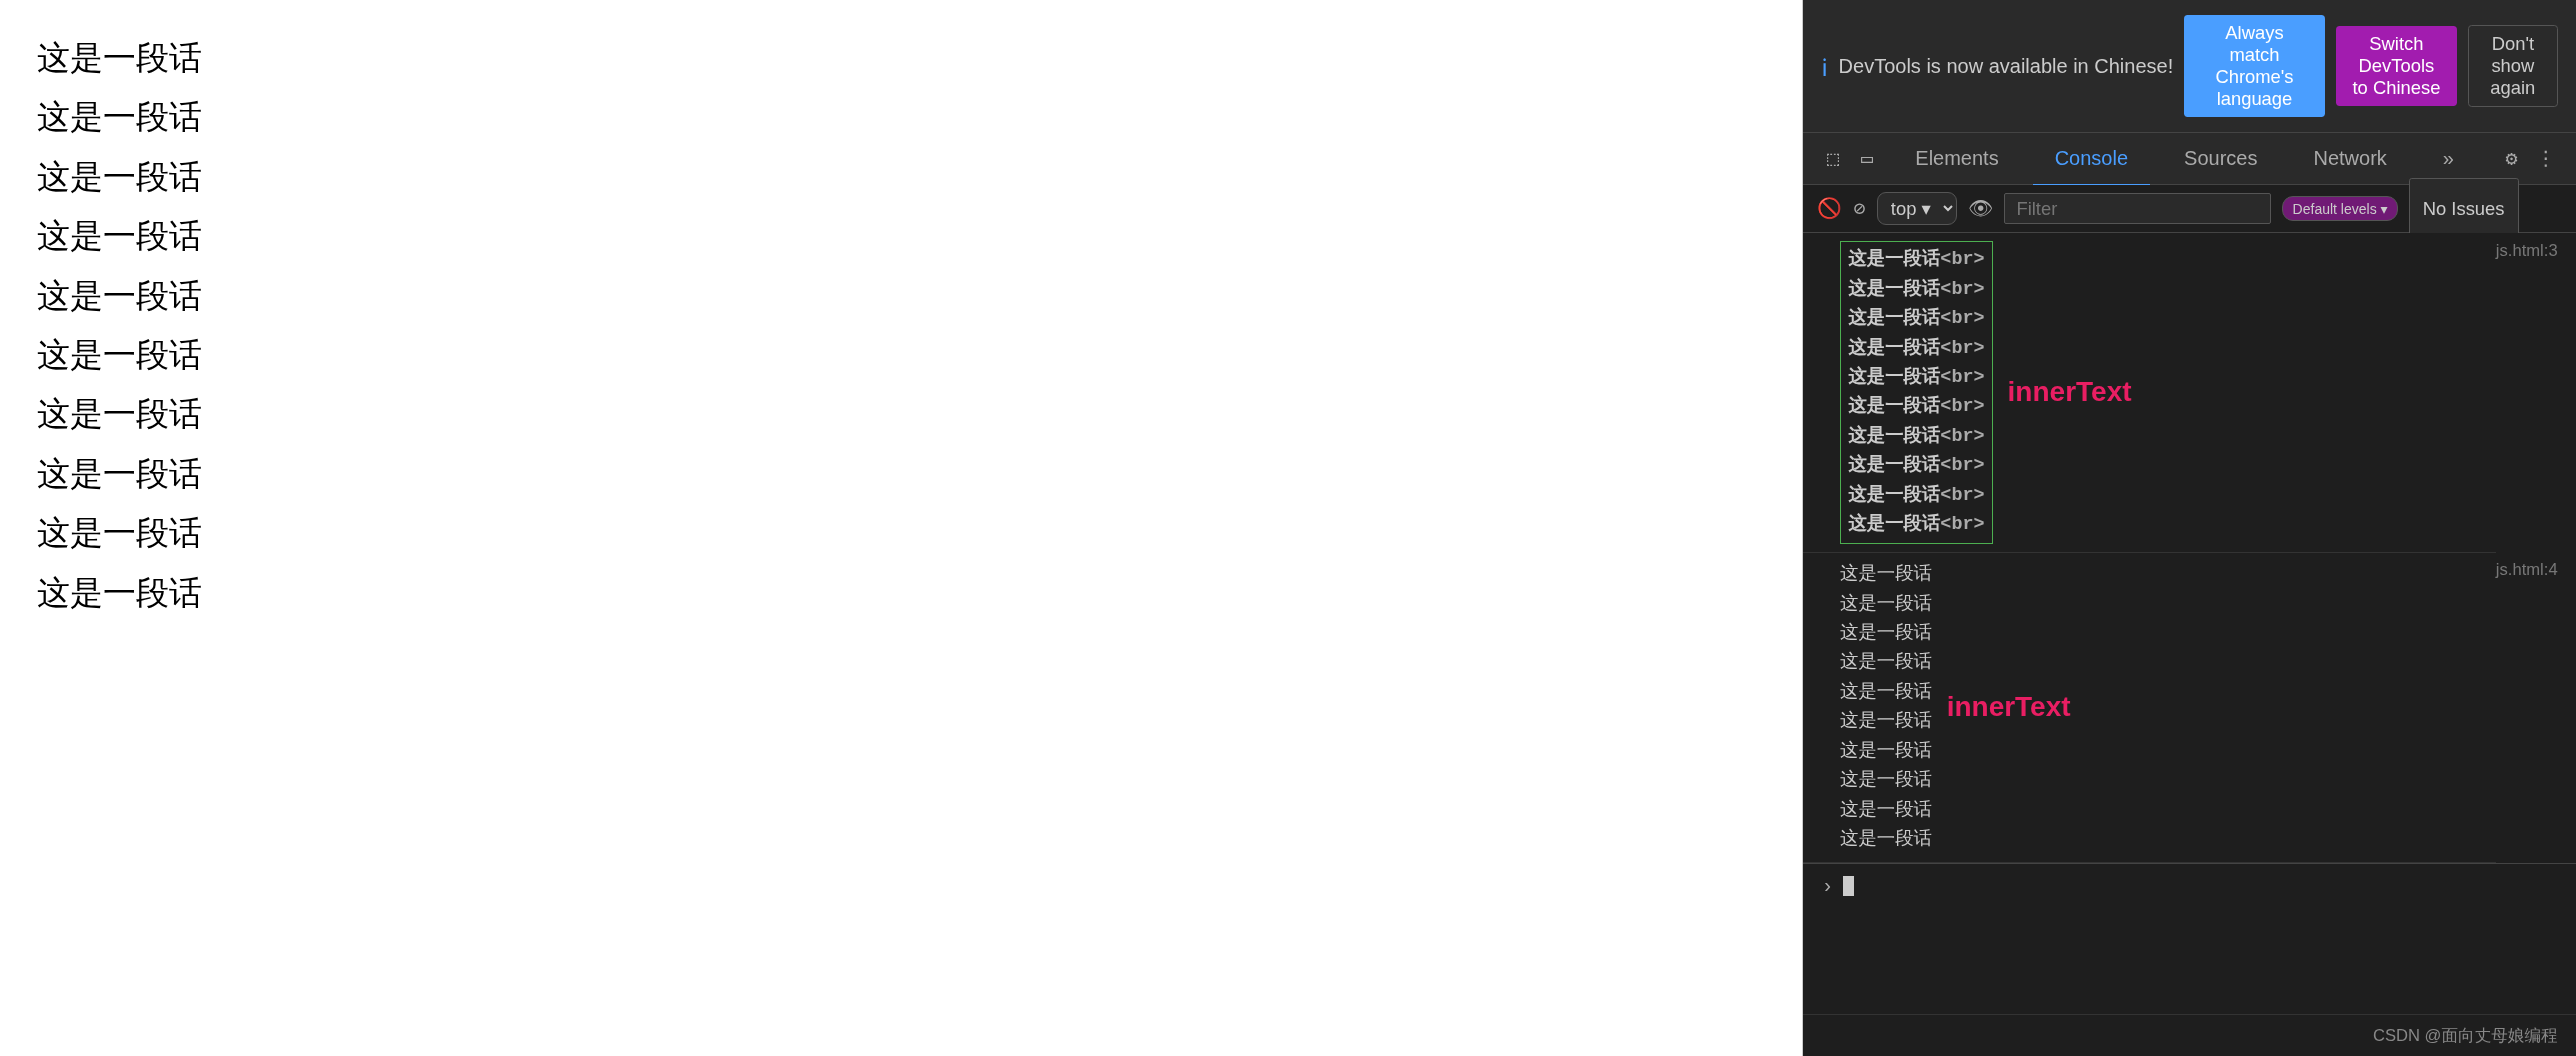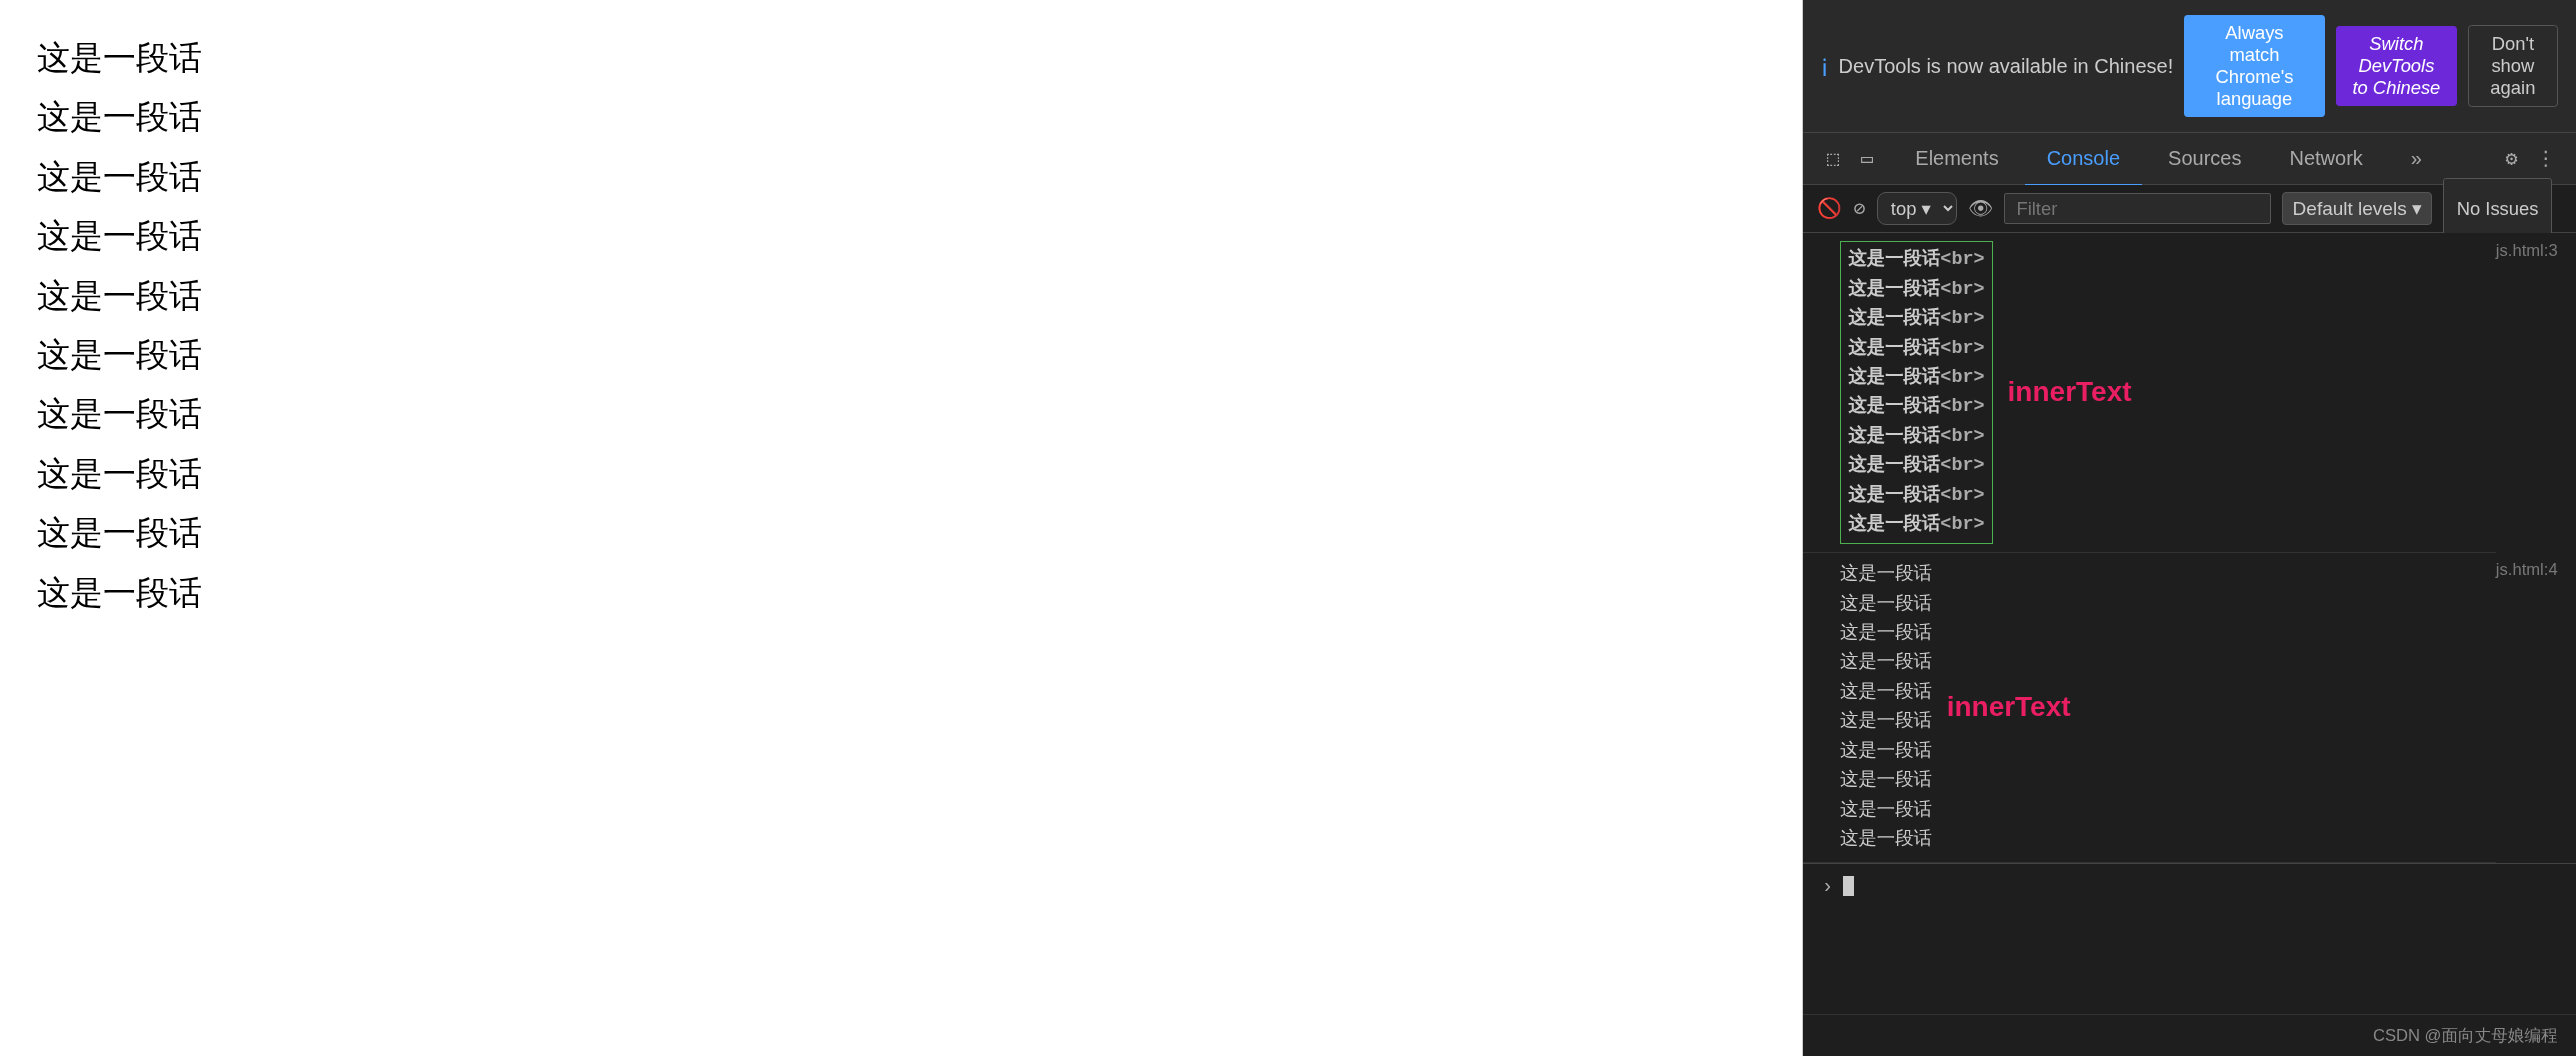--- a/index.html
+++ b/index.html
@@ -70,23 +70,22 @@
       border: none;
       font-family: Arial, sans-serif;
     }
 
     #btn-match-language {
       background: #4a9eff;
       color: #fff;
     }
 
     #btn-switch-chinese {
-      background: #6d28d9;
+      background: #a21caf;
       color: #fff;
-      font-style: italic;
     }
 
     #btn-dont-show {
       background: transparent;
       color: #ccc;
       border: 0.9px solid #555;
     }
 
     
     #devtools-toolbar {
@@ -102,21 +101,21 @@
     .toolbar-icon {
       color: #aaa;
       font-size: 20px;
       padding: 5.5px 9.2px;
       cursor: pointer;
     }
 
     #devtools-tabs {
       display: flex;
       align-items: stretch;
-      gap: 4px;
+      gap: 12px;
       margin-left: 7.4px;
     }
 
     .dev-tab {
       padding: 9.2px 22px;
       font-size: 20px;
       font-family: Arial, sans-serif;
       color: #aaa;
       cursor: pointer;
       border-bottom: 1.8px solid transparent;
@@ -183,26 +182,26 @@
       border: 0.9px solid #555;
       color: #ccc;
       padding: 3.7px 11px;
       font-size: 18.4px;
       border-radius: 2px;
       flex: 0 0 239px;
       font-family: Arial, sans-serif;
     }
 
     #default-levels-btn {
-      background: #404040;
+      background: #701a75;
       border: 0.9px solid #555;
       color: #ccc;
       padding: 3.7px 9.2px;
-      font-size: 19px;
-      border-radius: 4px;
+      font-size: 14px;
+      border-radius: 11px;
       cursor: pointer;
       font-family: Arial, sans-serif;
     }
 
     #no-issues-btn {
       background: #2a2a2a;
       border: 0.9px solid #555;
       color: #ccc;
       padding: 19px 13px;
       font-size: 18.4px;

